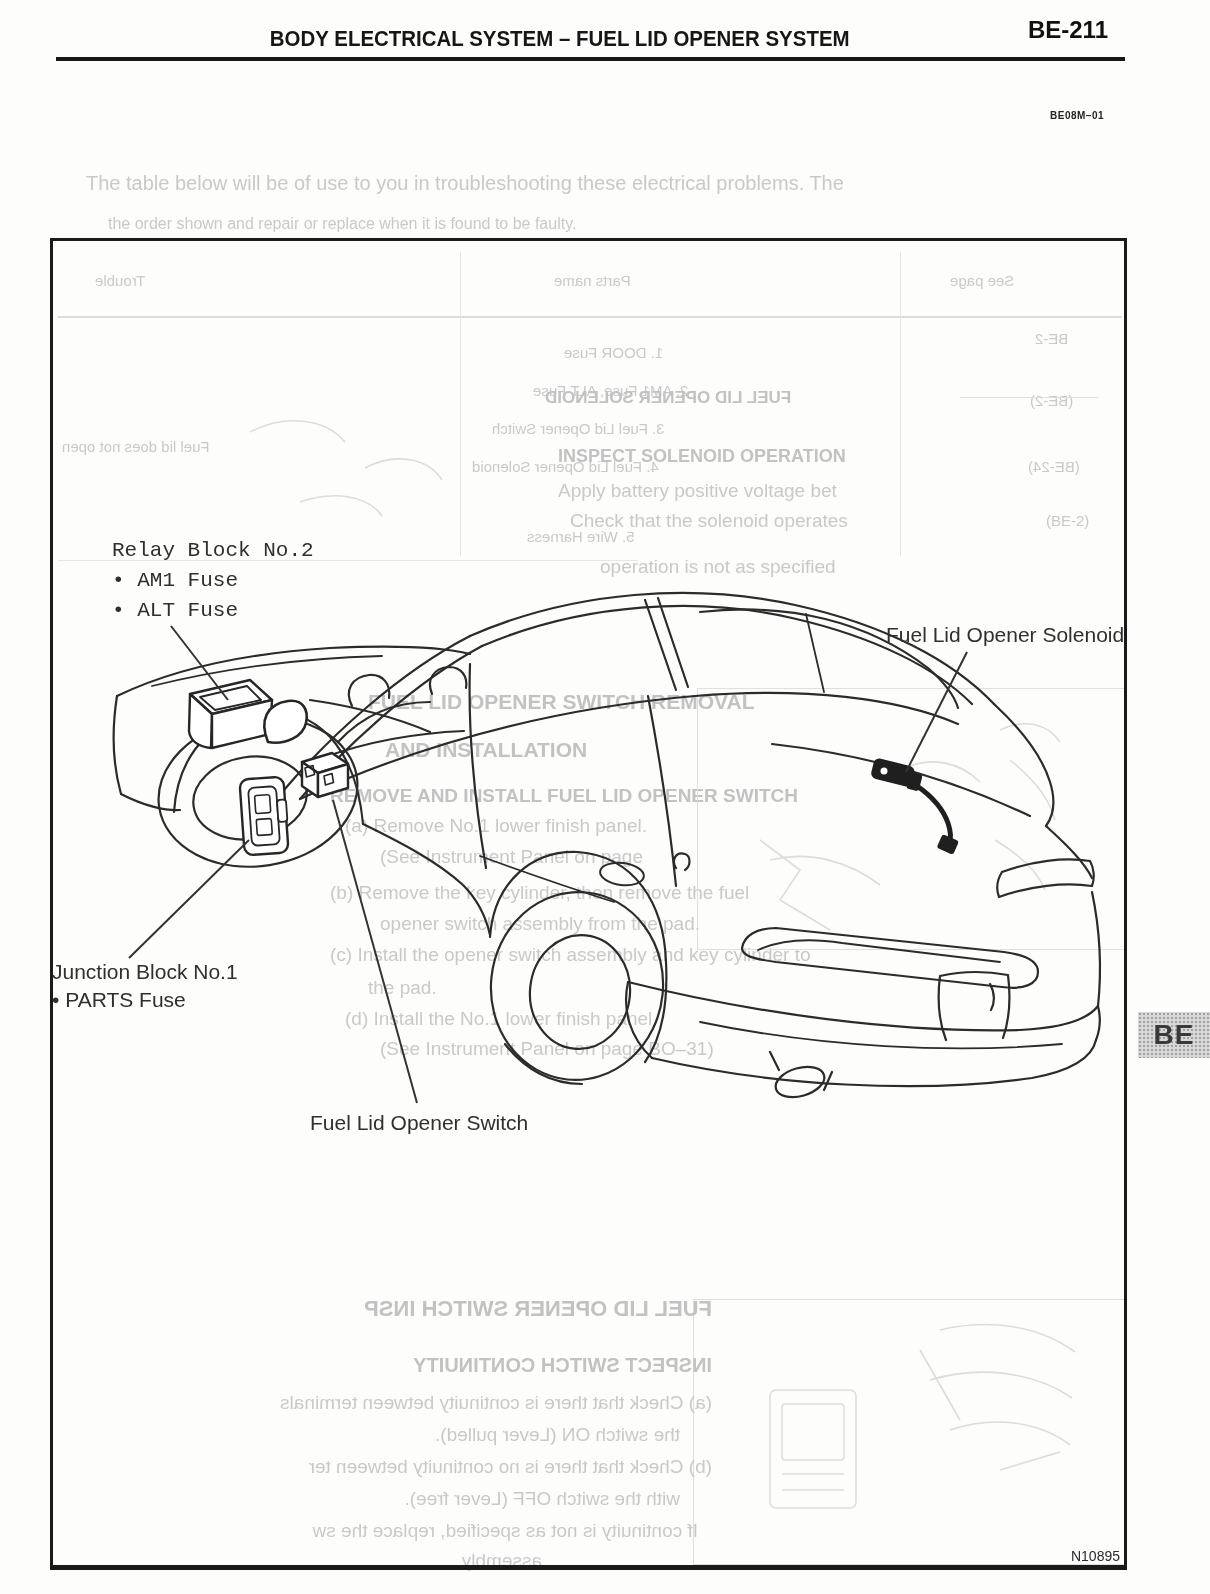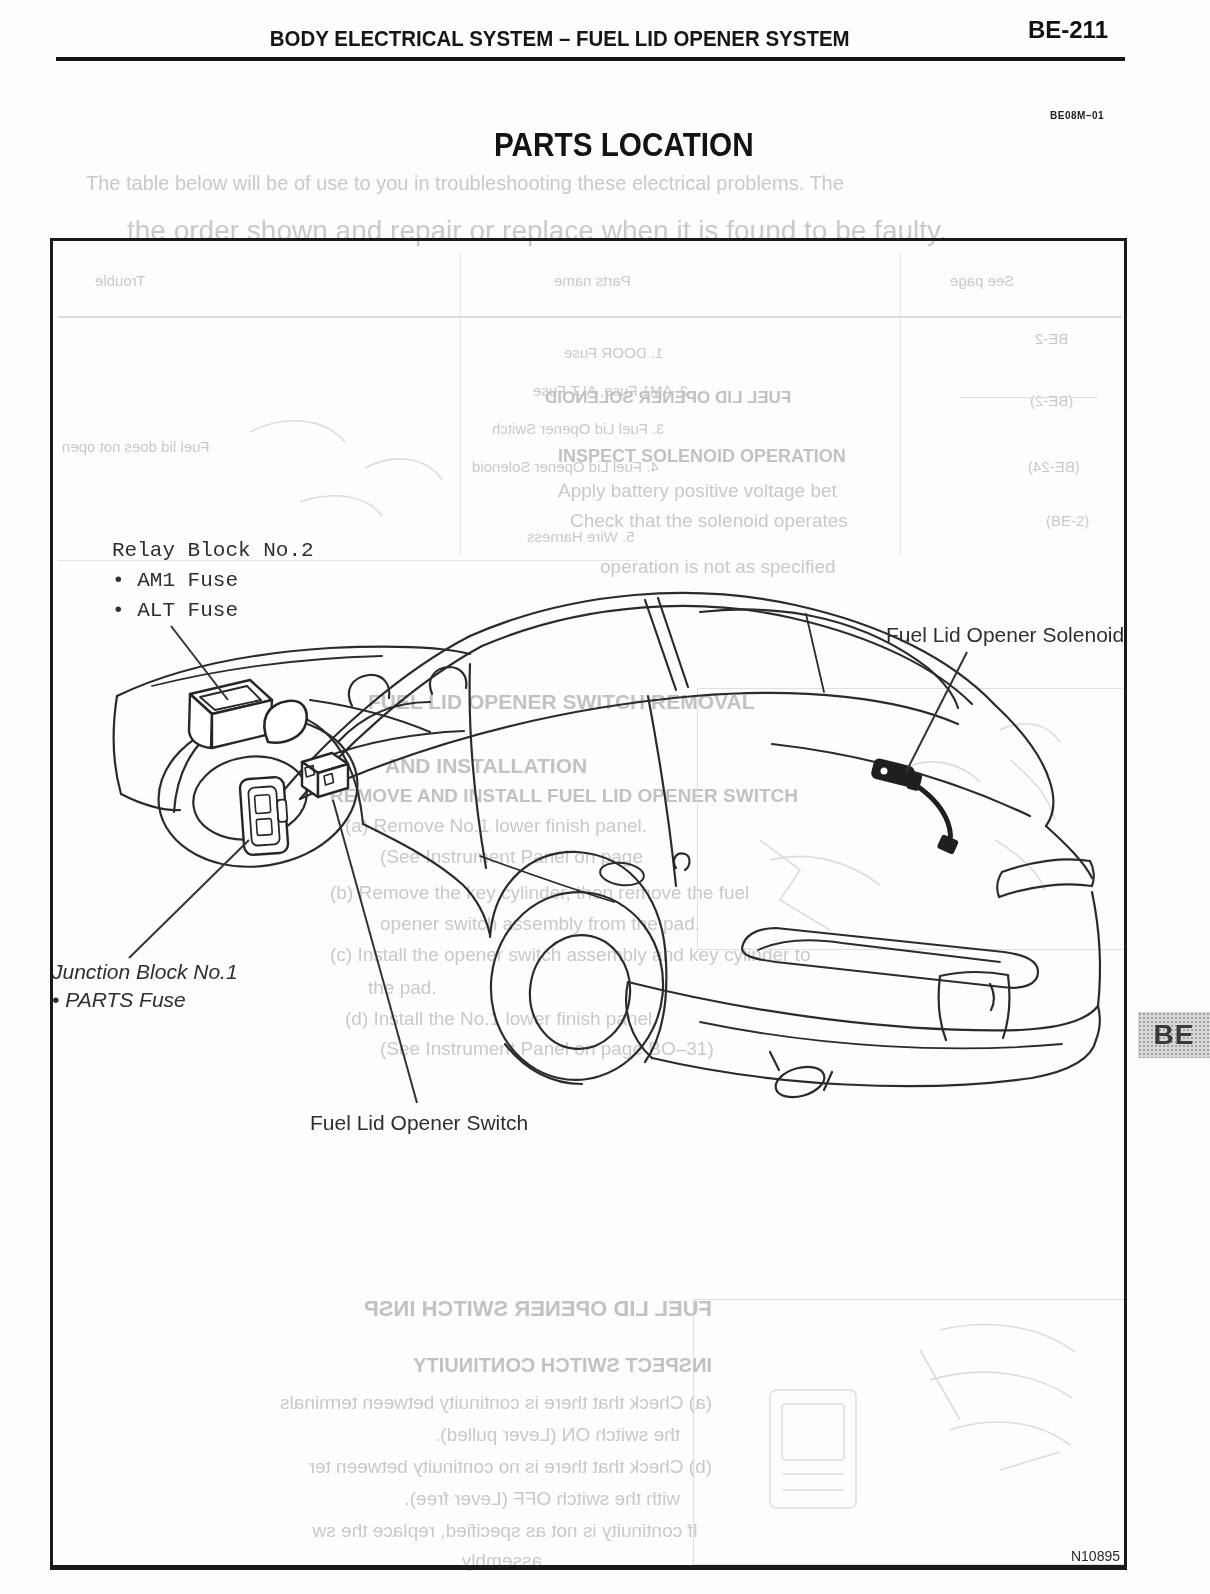--- a/index.html
+++ b/index.html
@@ -26,21 +26,21 @@
       font-size:28px;font-weight:bold;color:#3a3a3a;letter-spacing:1px;}
   svg{position:absolute;left:0;top:0;pointer-events:none;}
   .gsmall{font-size:15px;}
 </style>
 </head>
 <body>
 
 <div id="page">
 
   <div class="abs ghost" style="left:86px;top:172px;font-size:20px;">The table below will be of use to you in troubleshooting these electrical problems. The</div>
-  <div class="abs ghost" style="left:127px;top:215px;font-size:28px;">the order shown and repair or replace when it is found to be faulty.</div>
+  <div class="abs ghost" style="left:108px;top:215px;font-size:16px;">the order shown and repair or replace when it is found to be faulty.</div>
 
   <div class="gline" style="left:58px;top:316px;width:1064px;height:2px;"></div>
   <div class="gline" style="left:58px;top:560px;width:580px;height:1px;background:#e6e6e6;"></div>
   <div class="gline" style="left:460px;top:252px;width:1px;height:304px;background:#e5e5e5;"></div>
   <div class="gline" style="left:900px;top:252px;width:1px;height:304px;background:#e5e5e5;"></div>
   <div class="abs ghost gsmall" style="left:95px;top:272px;"><span class="mir">Trouble</span></div>
   <div class="abs ghost gsmall" style="left:554px;top:272px;"><span class="mir">Parts name</span></div>
   <div class="abs ghost gsmall" style="left:950px;top:272px;"><span class="mir">See page</span></div>
   <div class="abs ghost gsmall" style="left:564px;top:344px;"><span class="mir">1. DOOR Fuse</span></div>
   <div class="abs ghost gsmall" style="left:533px;top:382px;"><span class="mir">2. AM1 Fuse, ALT Fuse</span></div>
@@ -54,21 +54,21 @@
 
   <div class="abs ghost b" style="left:545px;top:388px;font-size:17px;text-decoration:line-through;"><span class="mir">FUEL LID OPENER SOLENOID</span></div>
   <div class="gline" style="left:960px;top:397px;width:138px;height:1px;background:#dedede;"></div>
   <div class="abs ghost b" style="left:558px;top:446px;font-size:18px;">INSPECT SOLENOID OPERATION</div>
   <div class="abs ghost" style="left:558px;top:480px;">Apply battery positive voltage bet</div>
   <div class="abs ghost" style="left:570px;top:510px;">Check that the solenoid operates</div>
   <div class="abs ghost" style="left:600px;top:556px;">operation is not as specified</div>
   <div class="abs ghost gsmall" style="left:1046px;top:512px;">(BE-2)</div>
 
   <div class="abs ghost b" style="left:368px;top:690px;font-size:21px;">FUEL LID OPENER SWITCH REMOVAL</div>
-  <div class="abs ghost b" style="left:385px;top:738px;font-size:21px;margin-top:16px;">AND INSTALLATION</div>
+  <div class="abs ghost b" style="left:385px;top:738px;font-size:21px;">AND INSTALLATION</div>
   <div class="abs ghost b" style="left:330px;top:785px;font-size:19px;">REMOVE AND INSTALL FUEL LID OPENER SWITCH</div>
   <div class="abs ghost" style="left:345px;top:815px;">(a)  Remove No.1 lower finish panel.</div>
   <div class="abs ghost" style="left:380px;top:846px;">(See Instrument Panel on page</div>
   <div class="abs ghost" style="left:330px;top:882px;">(b)  Remove the key cylinder, then remove the fuel</div>
   <div class="abs ghost" style="left:380px;top:913px;">opener switch assembly from the pad.</div>
   <div class="abs ghost" style="left:330px;top:944px;">(c)  Install the opener switch assembly and key cylinder to</div>
   <div class="abs ghost" style="left:368px;top:977px;">the pad.</div>
   <div class="abs ghost" style="left:345px;top:1008px;">(d)  Install the No.1 lower finish panel.</div>
   <div class="abs ghost" style="left:380px;top:1038px;">(See Instrument Panel on page BO–31)</div>
 
@@ -195,35 +195,32 @@
     </g>
   </svg>
 
   <div class="abs" style="left:55px;top:26px;width:1010px;text-align:center;font-size:22px;color:#161616;">
     <span class="condc bold">BODY ELECTRICAL SYSTEM  –  FUEL LID OPENER SYSTEM</span>
   </div>
   <div class="abs bold" style="left:1018px;top:16px;width:90px;text-align:right;font-size:24px;color:#111;">BE-211</div>
   <div class="rule" style="left:56px;top:57px;width:1069px;height:4px;"></div>
 
   <div class="abs bold" style="left:1050px;top:110px;font-size:10px;letter-spacing:0.5px;color:#222;">BE08M–01</div>
-  <div class="abs" style="left:494px;top:126px;font-size:33px;color:#131313;">
-    <span class="cond bold">PARTS LOCATION</span>
-  </div>
 
   <div id="diagram-box"></div>
 
   <div class="abs label" style="left:112px;top:536px;font-family:Liberation Mono, monospace;">
     <div>Relay Block No.2</div>
     <div>•  AM1 Fuse</div>
     <div>•  ALT Fuse</div>
   </div>
 
   <div class="abs label" style="left:886px;top:620px;">Fuel Lid Opener Solenoid</div>
 
-  <div class="abs label" style="left:52px;top:958px;line-height:28px;font-style:italic;">
+  <div class="abs label" style="left:52px;top:958px;line-height:28px;">
     <div>Junction Block No.1</div>
     <div>•  PARTS Fuse</div>
   </div>
 
   <div class="abs label" style="left:310px;top:1108px;">Fuel Lid Opener Switch</div>
 
   <div class="abs" style="left:1040px;top:1548px;width:80px;text-align:right;font-size:14px;color:#2a2a2a;">N10895</div>
 
   <div id="be-tab">
     <span>BE</span>

